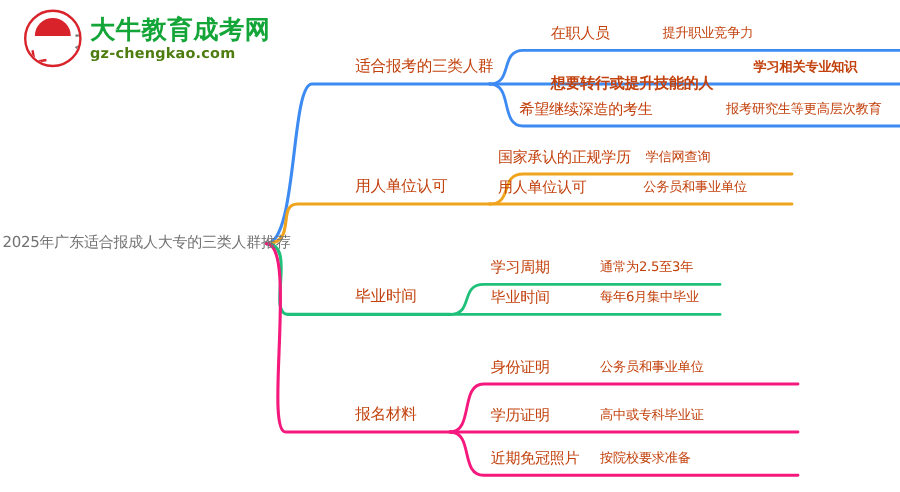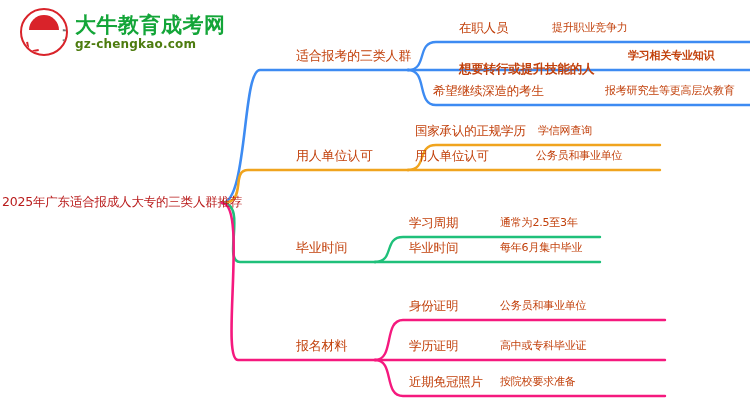--- a/index.html
+++ b/index.html
@@ -49,21 +49,21 @@
     letter-spacing:0.2px;font-family:"DejaVu Sans",sans-serif;
   }
 
   
   .node{
     position:absolute;white-space:nowrap;
     color:#c2410c;font-family:"DejaVu Sans",sans-serif;
     transform:translateY(-100%);
   }
   .root-node{
-    font-size:12.5px;line-height:14px;color:#b91c1c;
+    font-size:12.5px;line-height:14px;color:#737373;
     left:2px;top:209px;letter-spacing:-0.2px;
   }
   .lvl2{font-size:13px;line-height:14px;letter-spacing:-0.2px;}
   .lvl3{font-size:12.5px;line-height:14px;letter-spacing:-0.2px;}
   .lvl4{font-size:11px;line-height:14px;letter-spacing:-0.2px;}
 </style>
 </head>
 <body>
 
 <div id="stage">

